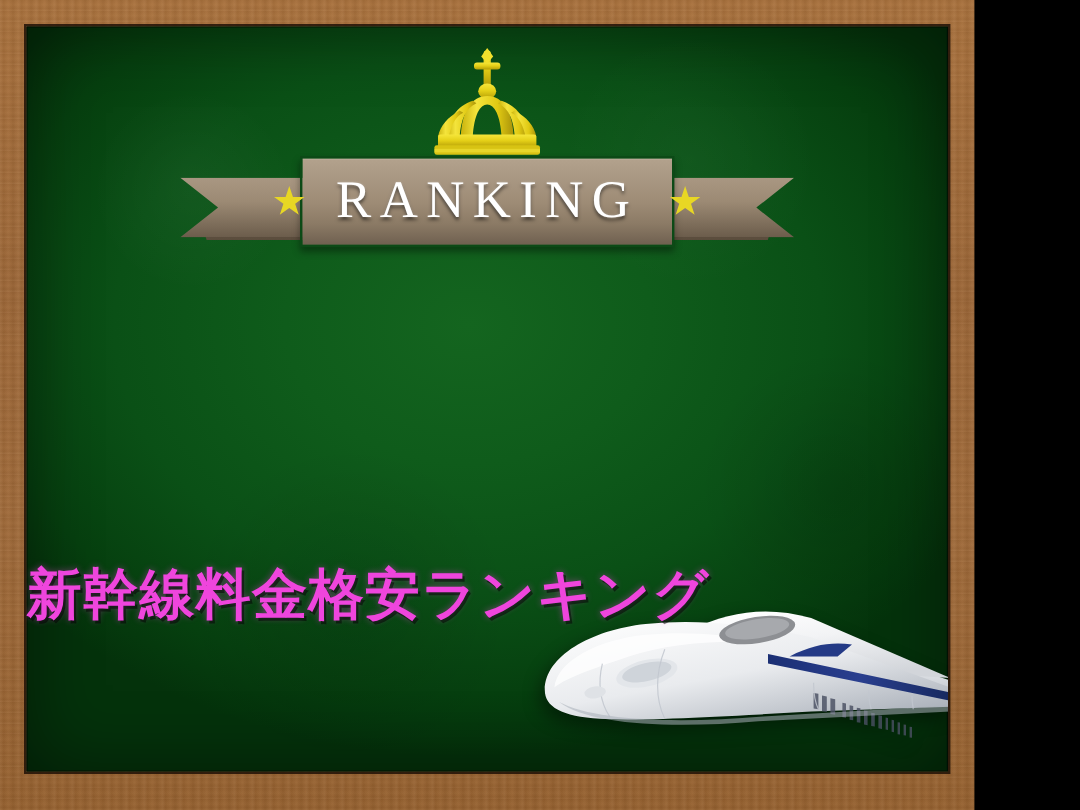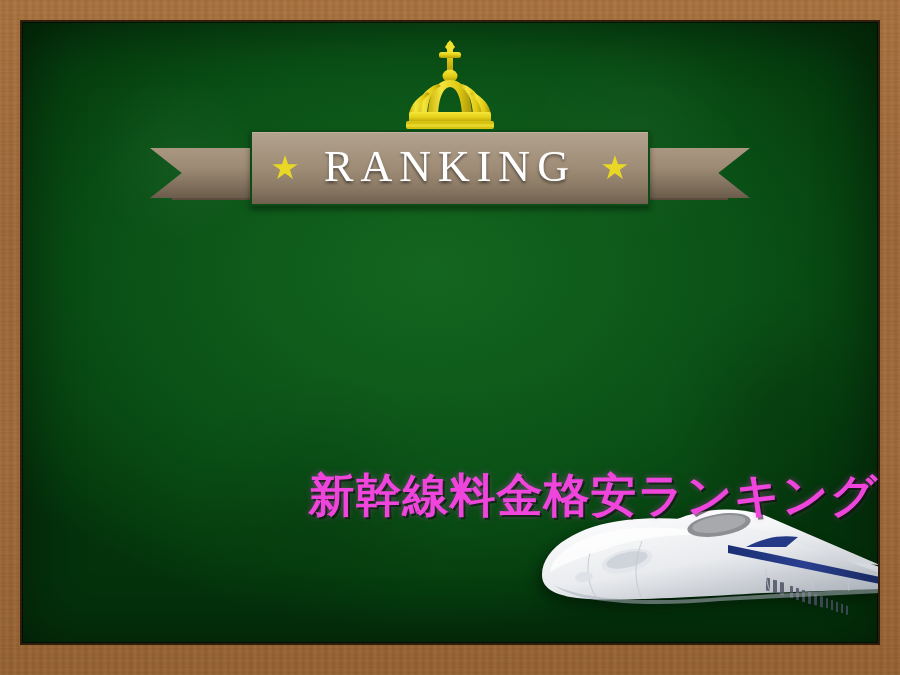--- a/index.html
+++ b/index.html
@@ -5,21 +5,21 @@
   * { margin:0; padding:0; box-sizing:border-box; }
   html, body {
     width:900px; height:675px; overflow:hidden;
     font-family:"Liberation Sans", sans-serif;
     background:#000;
   }
 
   
   #poster {
     position:relative;
-    width:900px; height:675px;
+    width:812px; height:675px;
     background:
       repeating-linear-gradient(90deg,
         rgba(255,255,255,0.05) 0px,
         rgba(0,0,0,0.04) 3px,
         rgba(255,255,255,0.03) 7px,
         rgba(0,0,0,0.05) 11px,
         rgba(255,255,255,0.04) 15px),
       linear-gradient(180deg,#a9713c 0%, #9d6737 35%, #a06a39 65%, #96612f 100%);
   }
   
@@ -123,30 +123,29 @@
     letter-spacing:2px;
     text-shadow:
       4px 5px 0 rgba(0,0,0,.55),
       2px 3px 6px rgba(0,0,0,.55),
       0 0 2px rgba(0,0,0,.35);
   }
 
   
   #subtitle{
     position:absolute; left:0; right:0; top:448px; z-index:5;
-    text-align:right;
+    text-align:left;
     font-family:"DejaVu Sans", sans-serif;
     font-weight:bold;
     font-size:46px; line-height:1.1;
     color:#ef45dd; white-space:nowrap;
     letter-spacing:1px;
     text-shadow:
       2px 2px 0 rgba(0,0,0,.5),
       0 0 6px rgba(239,69,221,.45);
-    padding-left: 36px;
   }
 
   
   #train{
     position:absolute; right:-4px; bottom:4px; z-index:4;
     width:368px; height:150px;
     filter:drop-shadow(-4px 6px 7px rgba(0,0,0,.42));
   }
 </style>
 </head>

